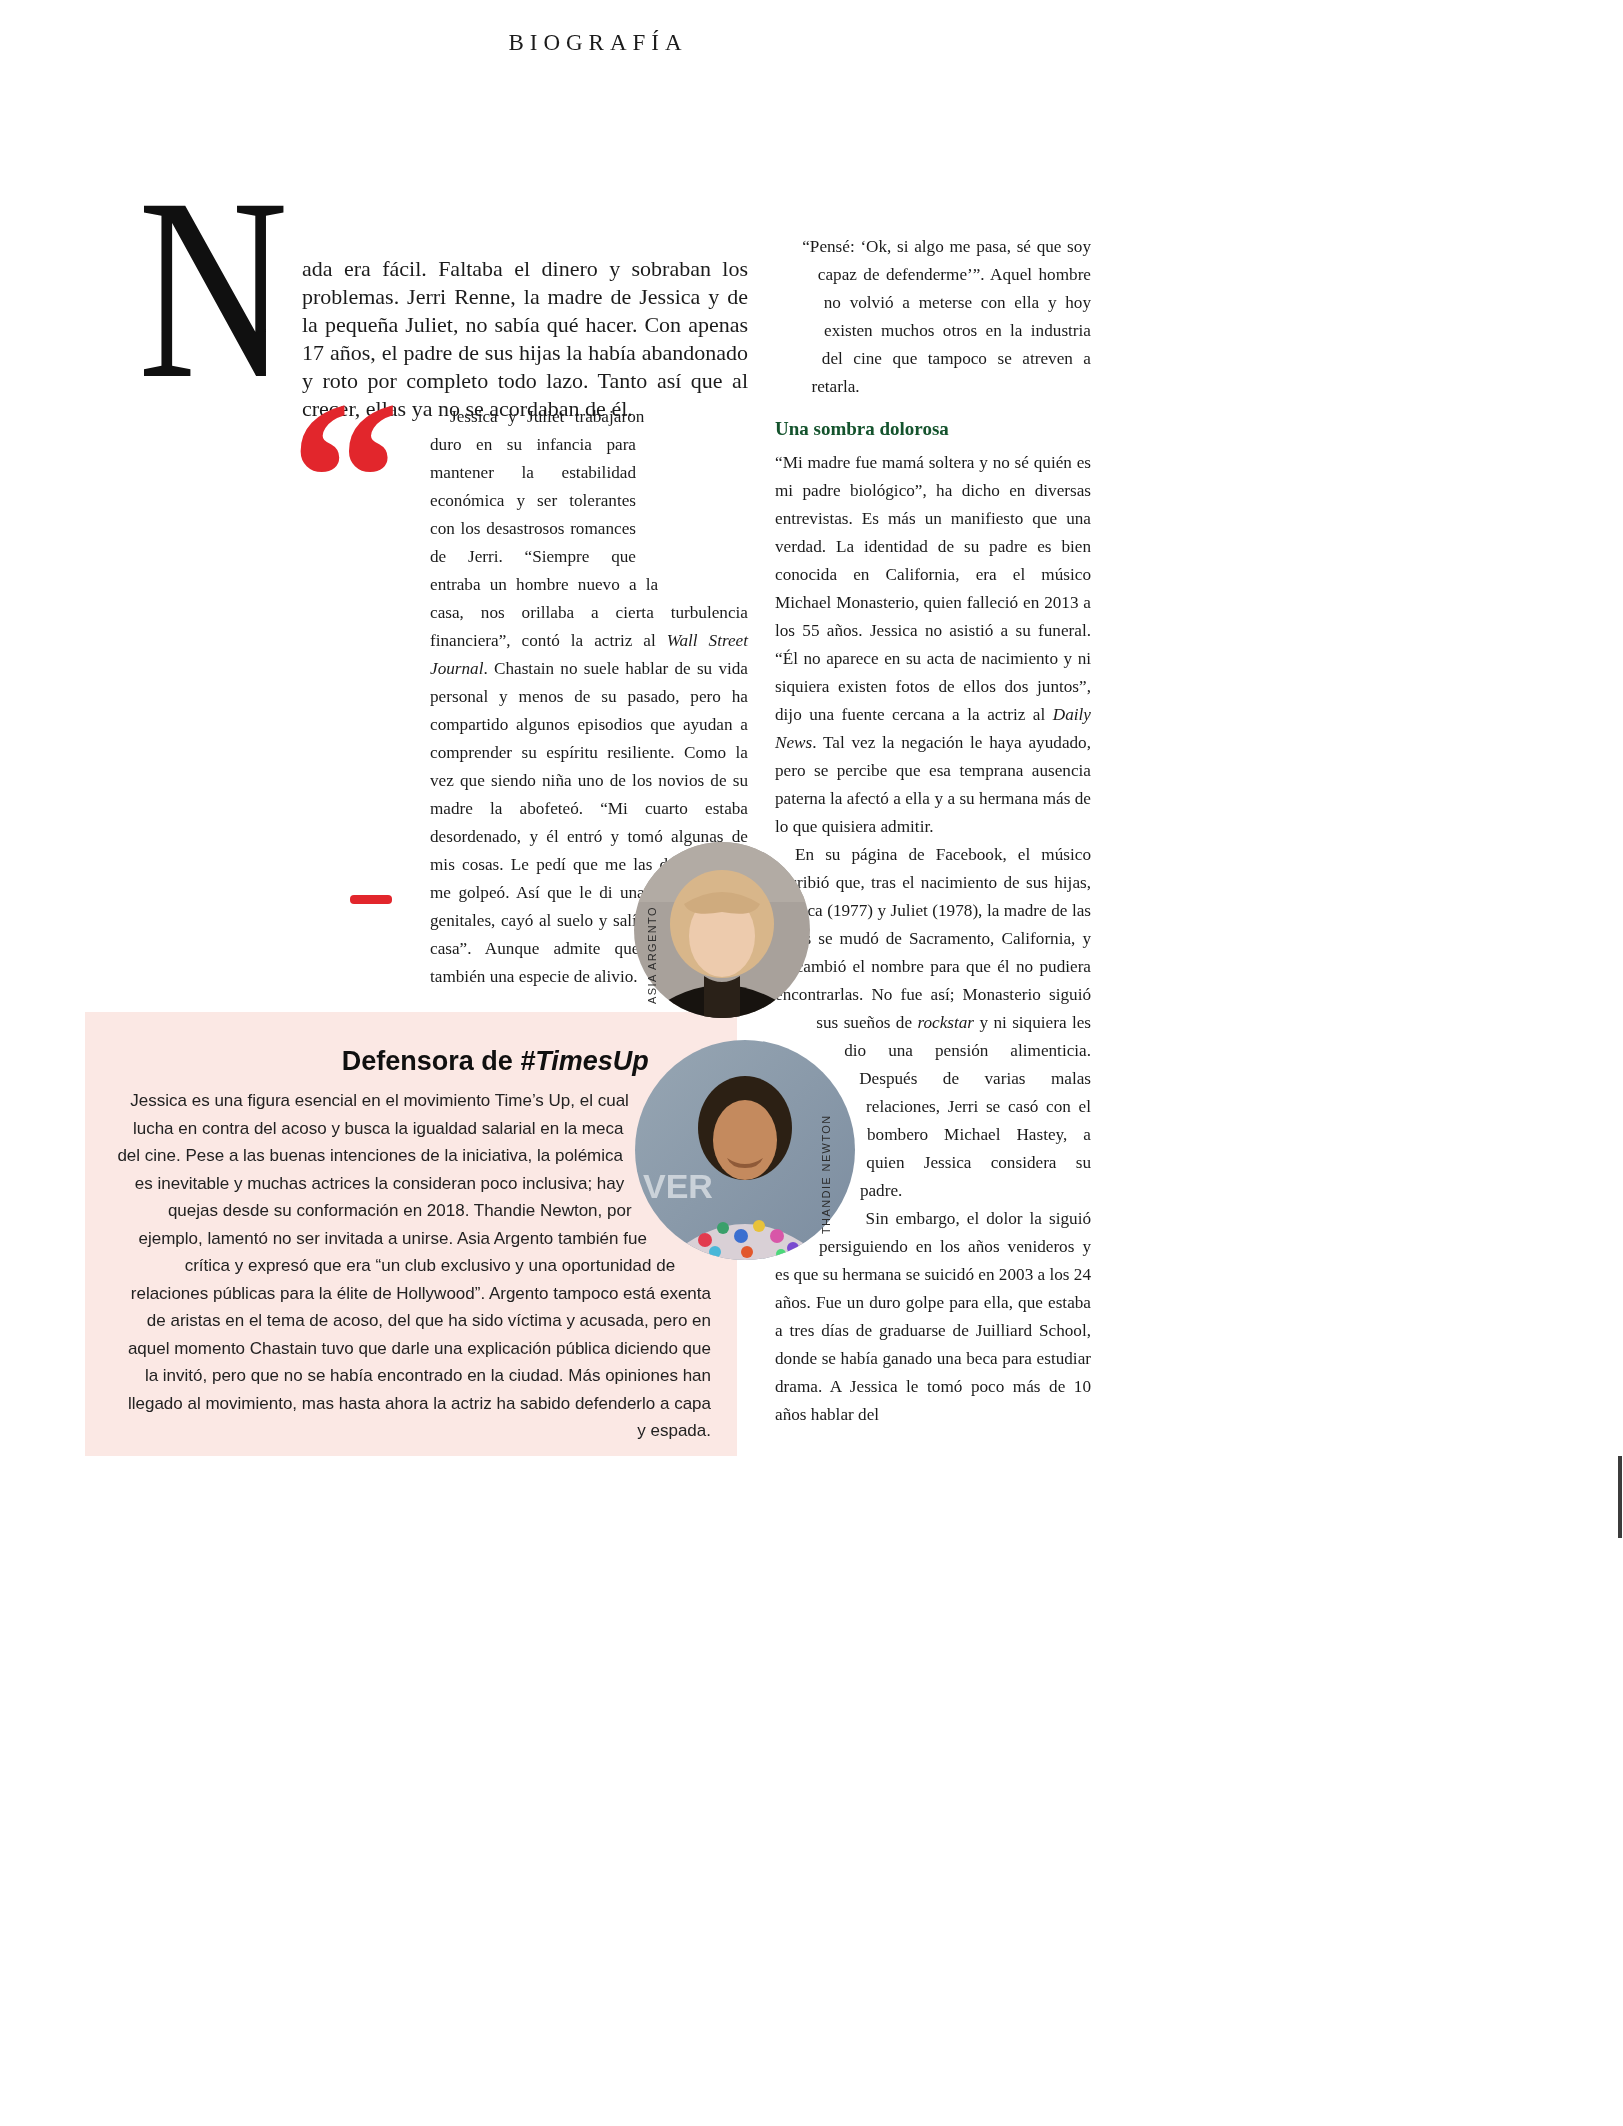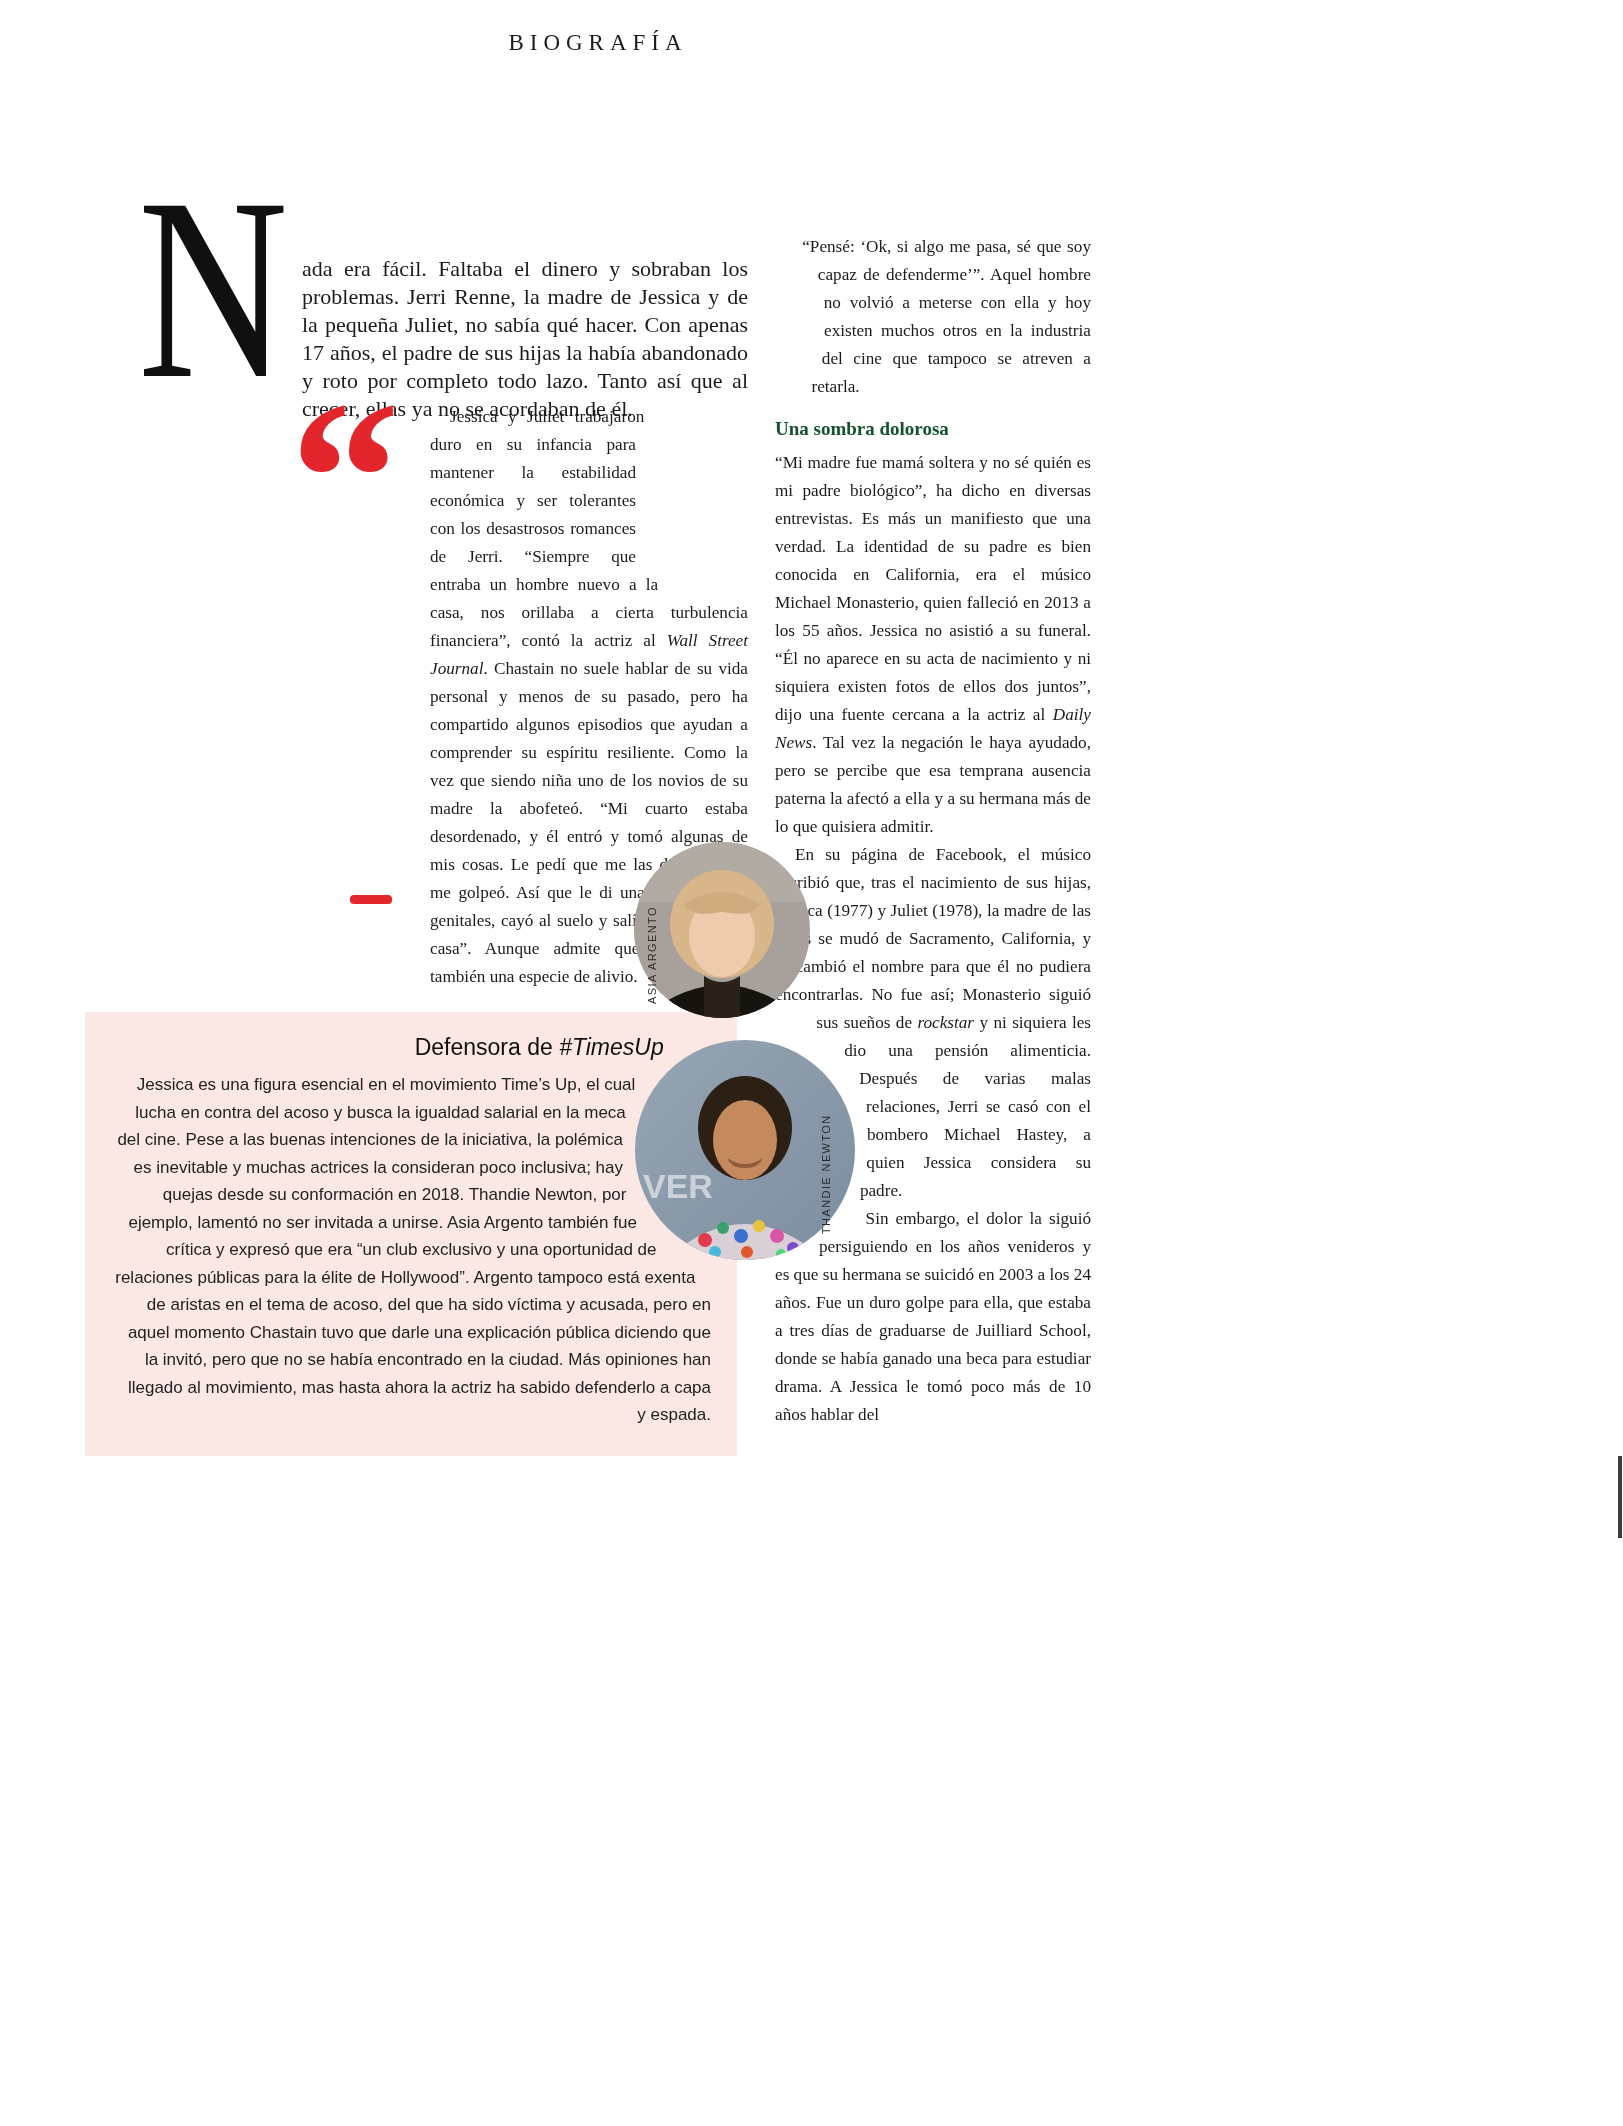--- a/index.html
+++ b/index.html
@@ -70,21 +70,21 @@
   
   .times-box {
     position:absolute; left:85px; top:1012px; width:652px; height:444px;
     background:#fbe8e4; box-sizing:border-box; padding:22px 26px 0 30px;
     font-family:"Liberation Sans", sans-serif; text-align:right; overflow:hidden;
   }
   .times-float {
     float:right; width:118px; height:252px;
     shape-outside:circle(110px at 152px 118px); shape-margin:12px;
   }
-  .times-heading { font-size:23px; font-weight:normal; color:#101010; margin:0 0 10px 0; }
+  .times-heading { font-size:27px; font-weight:bold; color:#101010; margin:12px 0 10px 0; }
   .times-heading i { font-style:italic; }
   .times-body { font-size:17px; line-height:27.5px; color:#222222; }
 
   
   .photo { position:absolute; border-radius:50%; overflow:hidden; z-index:3; }
   .photo svg { display:block; }
   .photo-asia { left:634px; top:842px; width:176px; height:176px; }
   .photo-thandie { left:635px; top:1040px; width:220px; height:220px; }
   .photo-label {
     position:absolute; z-index:4; font-family:"Liberation Sans", sans-serif;

